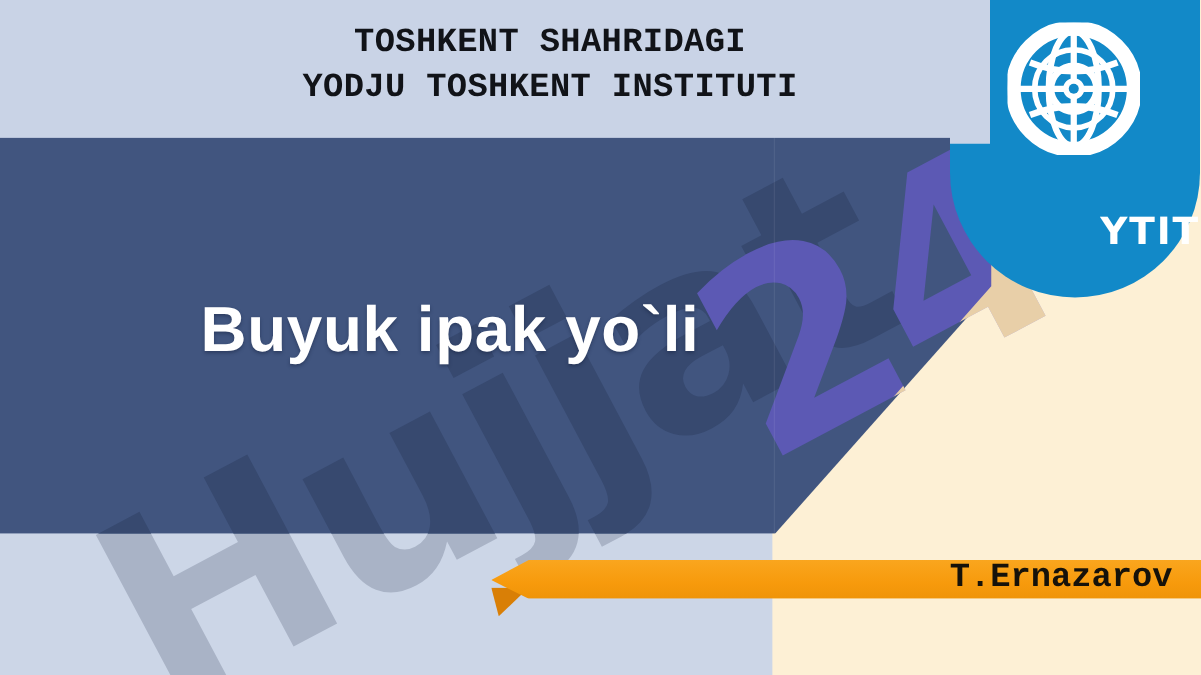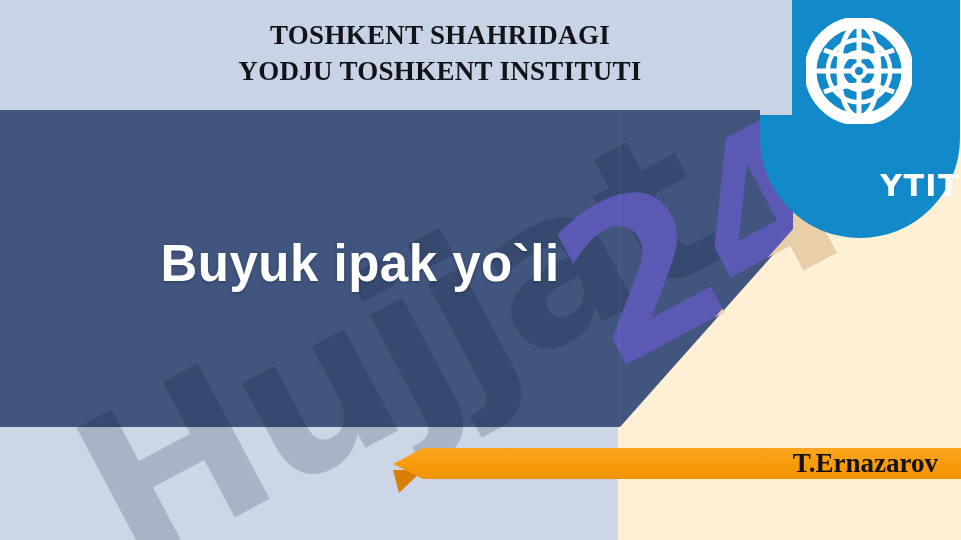--- a/index.html
+++ b/index.html
@@ -152,21 +152,21 @@
     letter-spacing: 1.5px;
   }
 
   
   .header {
     position: absolute;
     left: 0; top: 17px;
     width: 880px;
     text-align: center;
     color: #111318;
-    font-family: Liberation Serif, serif;
+    font-family: Liberation Mono, monospace;
     font-weight: 700;
     font-size: 27px;
     line-height: 36px;
     letter-spacing: 0.3px;
   }
   .header-line { display: block; }
 
   
   .main-title {
     position: absolute;
@@ -196,21 +196,21 @@
     background: #d97f06;
     clip-path: polygon(24px 0, 54px 0, 30px 23px);
   }
   .ribbon-text {
     position: absolute;
     left: 393px; top: 448px;
     width: 545px; height: 31px;
     line-height: 31px;
     text-align: right;
     color: #16120a;
-    font-family: Liberation Serif, serif;
+    font-family: Liberation Mono, monospace;
     font-weight: 700;
     font-size: 27px;
   }
 </style>
 </head>
 <body>
 
 <div id="slide">
 
   <div class="bg-light-top"></div>

